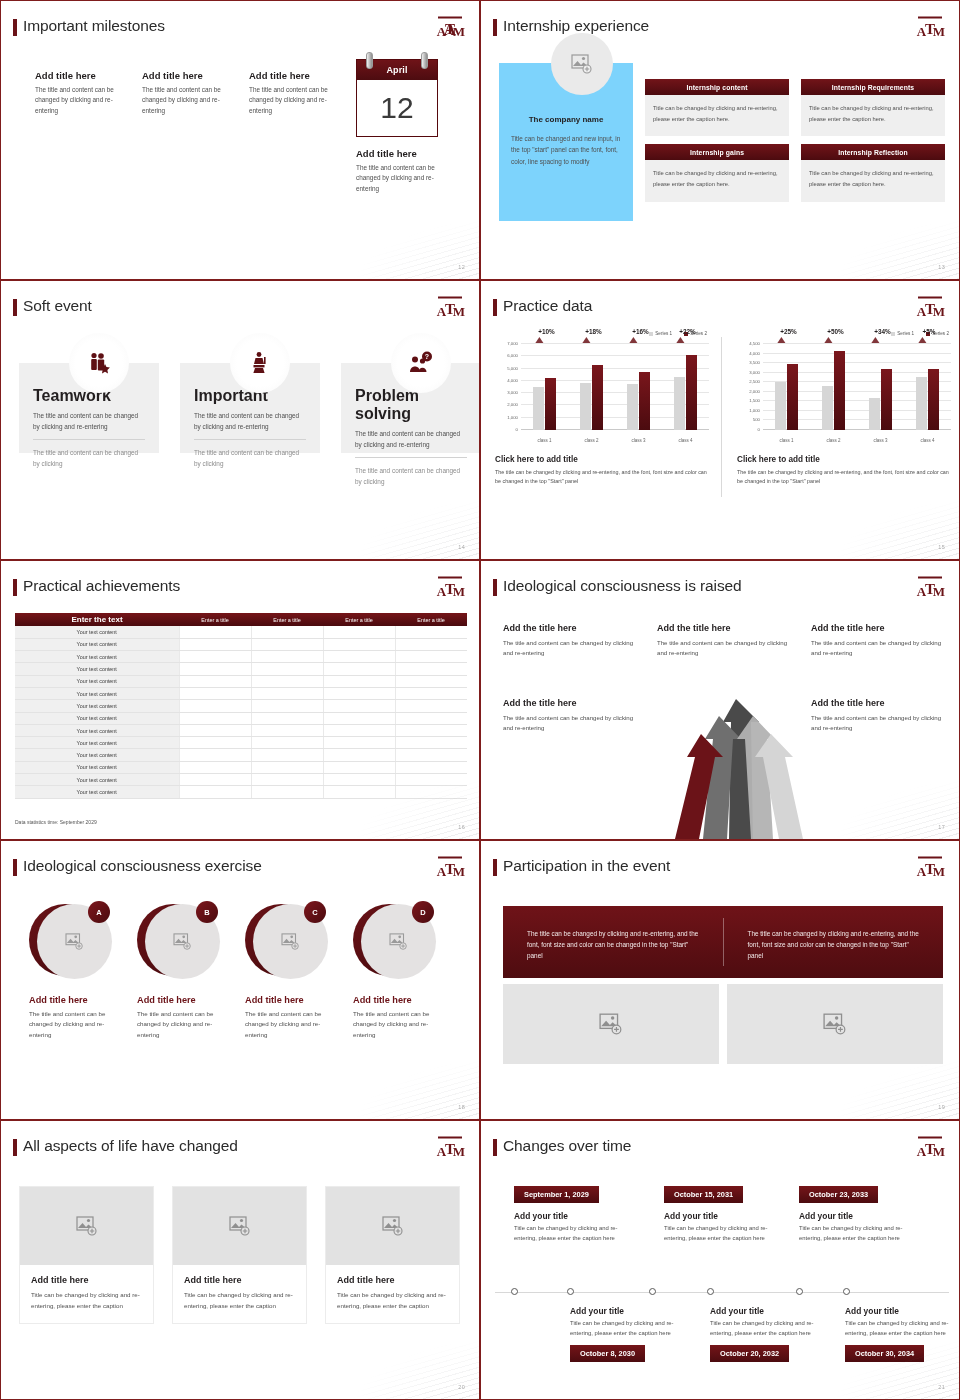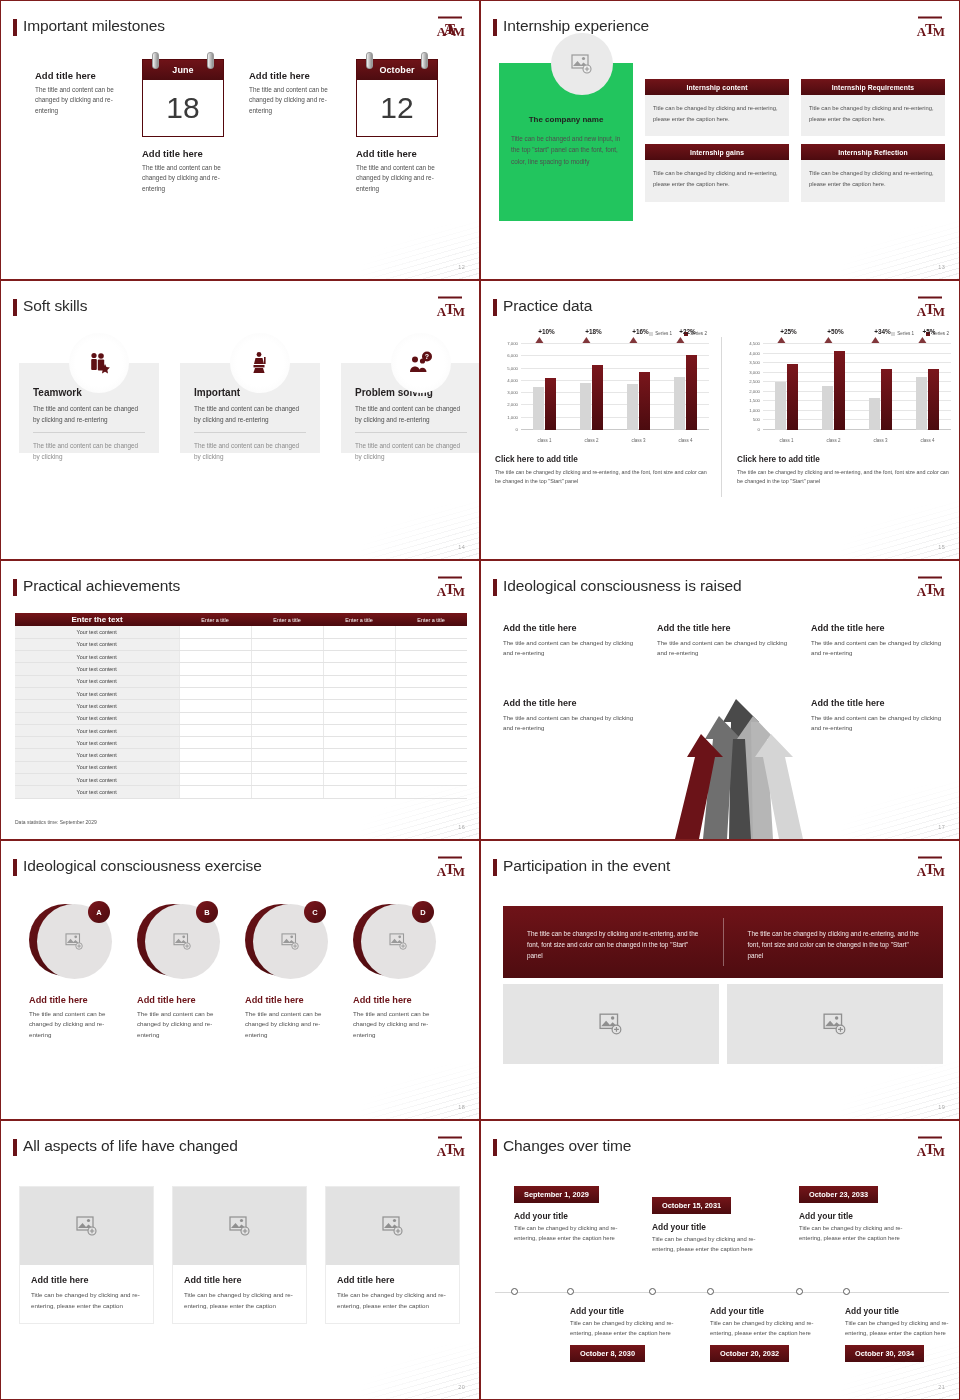--- a/index.html
+++ b/index.html
@@ -62,39 +62,39 @@
   }
   .cal-day { height: 56px; display:flex; align-items:center; justify-content:center;
     font-size: 30px; font-weight: 400; color: #3a3a3a; font-family:"Liberation Sans",sans-serif; }
   .cal-ring { position:absolute; top:-8px; width:7px; height:17px; border-radius:3px;
     background: linear-gradient(90deg,#f1f1f1,#b9b9b9 55%,#8f8f8f); border:1px solid #9b9b9b; }
   .cal-ring.l { left: 9px; } .cal-ring.r { right: 9px; }
   .cal-title { margin-top: 11px; font-size: 9.5px; font-weight: 700; color: #231f20; }
   .cal-desc { margin-top: 4px; font-size: 6.4px; color: #4f4f4f; line-height: 1.62; }
 
   
-  .co-card { position:absolute; left:18px; top:62px; width:134px; height:158px; background:#22c55e; }
+  .co-card { position:absolute; left:18px; top:62px; width:134px; height:158px; background:#7dd3fc; }
   .co-circle { position:absolute; left:52px; top:-30px; width:62px; height:62px; border-radius:50%;
     background:#eaeaea; display:flex; align-items:center; justify-content:center; }
   .co-name { position:absolute; left:0; right:0; top:52px; text-align:center; font-size:8px; font-weight:700; color:#231f20; }
   .co-body { position:absolute; left:12px; right:10px; top:70px; font-size:6.4px; color:#4f4f4f; line-height:1.78; }
   .int-grid { position:absolute; left:164px; top:78px; width:300px;
     display:grid; grid-template-columns:1fr 1fr; grid-template-rows:auto auto; gap:8px 12px; }
   .int-box .int-head {
     background: linear-gradient(180deg,#721419 0%, #4c0b0f 100%);
     color:#fff; font-size:6.8px; font-weight:700; text-align:center; padding:4.5px 0; letter-spacing:.1px;
   }
   .int-box .int-body { background:#efefef; font-size:5.8px; color:#4f4f4f; line-height:1.85; padding:8px 8px 12px 8px; }
 
   
   .ss-row { position:absolute; left:18px; top:82px; display:flex; gap:21px; }
   .ss-card { position:relative; width:140px; height:90px; background:#efefef; padding:24px 14px 0 14px; }
   .ss-ico { position:absolute; left:50px; top:-30px; width:60px; height:60px; border-radius:50%;
     background: radial-gradient(circle,#ffffff 55%, #f7f7f7 100%); display:flex; align-items:center; justify-content:center; }
-  .ss-h { font-size:10px; font-weight:700; color:#231f20; }
+  .ss-h { font-size:16px; font-weight:700; color:#231f20; }
   .ss-p { margin-top:5px; font-size:6.4px; color:#4f4f4f; line-height:1.72; }
   .ss-div { margin-top:7px; border-top:1px solid #d2d2d2; padding-top:7px;
     font-size:6.4px; color:#8d8d8d; line-height:1.72; }
 
   
   .pd-half { position:absolute; top:50px; width:218px; }
   .pd-left { left:14px; } .pd-right { left:256px; }
   .pd-sep { position:absolute; left:240px; top:56px; width:1px; height:160px; background:#d9d9d9; }
   .legend { display:flex; gap:12px; justify-content:flex-end; padding-right:6px; margin-bottom:4px; }
   .legend span { font-size:4.6px; color:#555; display:flex; align-items:center; gap:2px; }
@@ -193,38 +193,32 @@
         <text x="15" y="20" font-family="Liberation Serif, serif" font-size="15" font-weight="700" fill="#6b1318" text-anchor="middle">T</text>
         <text x="24" y="22" font-family="Liberation Serif, serif" font-size="13" font-weight="700" fill="#6b1318" text-anchor="middle">M</text>
       </svg>
     </div>
     <div class="cal-row">
       <div class="cal-col">
         <div class="cal-title">Add title here</div>
         <div class="cal-desc">The title and content can be changed by clicking and re-entering</div>
       </div>
       <div class="cal-col">
-        <div class="cal">
-          <div class="cal-ring l"></div>
-          <div class="cal-ring r"></div>
-          <div class="cal-head">June</div>
-          <div class="cal-day">18</div>
-        </div>
         <div class="cal-title">Add title here</div>
         <div class="cal-desc">The title and content can be changed by clicking and re-entering</div>
       </div>
       <div class="cal-col">
         <div class="cal-title">Add title here</div>
         <div class="cal-desc">The title and content can be changed by clicking and re-entering</div>
       </div>
       <div class="cal-col">
         <div class="cal">
           <div class="cal-ring l"></div>
           <div class="cal-ring r"></div>
-          <div class="cal-head">October</div>
+          <div class="cal-head">April</div>
           <div class="cal-day">12</div>
         </div>
         <div class="cal-title">Add title here</div>
         <div class="cal-desc">The title and content can be changed by clicking and re-entering</div>
       </div>
     </div>
     <div class="swoosh"></div>
     <div class="pagenum">12</div>
   </div>
 
@@ -271,21 +265,21 @@
         <div class="int-head">Internship Reflection</div>
         <div class="int-body">Title can be changed by clicking and re-entering, please enter the caption here.</div>
       </div>
     </div>
     <div class="swoosh"></div>
     <div class="pagenum">13</div>
   </div>
 
   <div class="slide">
     <div class="title-bar"></div>
-    <div class="slide-title">Soft skills</div>
+    <div class="slide-title">Soft event</div>
     <div class="logo">
       <svg viewBox="0 0 30 28" width="30" height="28">
         <rect x="3" y="2.5" width="24" height="2" fill="#6b1318"></rect>
         <text x="6.5" y="22" font-family="Liberation Serif, serif" font-size="13" font-weight="700" fill="#6b1318" text-anchor="middle">A</text>
         <text x="15" y="20" font-family="Liberation Serif, serif" font-size="15" font-weight="700" fill="#6b1318" text-anchor="middle">T</text>
         <text x="24" y="22" font-family="Liberation Serif, serif" font-size="13" font-weight="700" fill="#6b1318" text-anchor="middle">M</text>
       </svg>
     </div>
     <div class="ss-row">
       <div class="ss-card">
@@ -900,21 +894,21 @@
     <div class="tl-dot" style="left:168px"></div>
     <div class="tl-dot" style="left:226px"></div>
     <div class="tl-dot" style="left:315px"></div>
     <div class="tl-dot" style="left:362px"></div>
 
     <div class="tl-card" style="left:33px; top:62px;">
       <div class="tl-chip">September 1, 2029</div>
       <div class="tl-h" style="margin-top:8px">Add your title</div>
       <div class="tl-p" style="margin-top:3px">Title can be changed by clicking and re-entering, please enter the caption here</div>
     </div>
-    <div class="tl-card" style="left:171px; top:62px;margin-top:11px;">
+    <div class="tl-card" style="left:183px; top:62px;">
       <div class="tl-chip">October 15, 2031</div>
       <div class="tl-h" style="margin-top:8px">Add your title</div>
       <div class="tl-p" style="margin-top:3px">Title can be changed by clicking and re-entering, please enter the caption here</div>
     </div>
     <div class="tl-card" style="left:318px; top:62px;">
       <div class="tl-chip">October 23, 2033</div>
       <div class="tl-h" style="margin-top:8px">Add your title</div>
       <div class="tl-p" style="margin-top:3px">Title can be changed by clicking and re-entering, please enter the caption here</div>
     </div>
 

